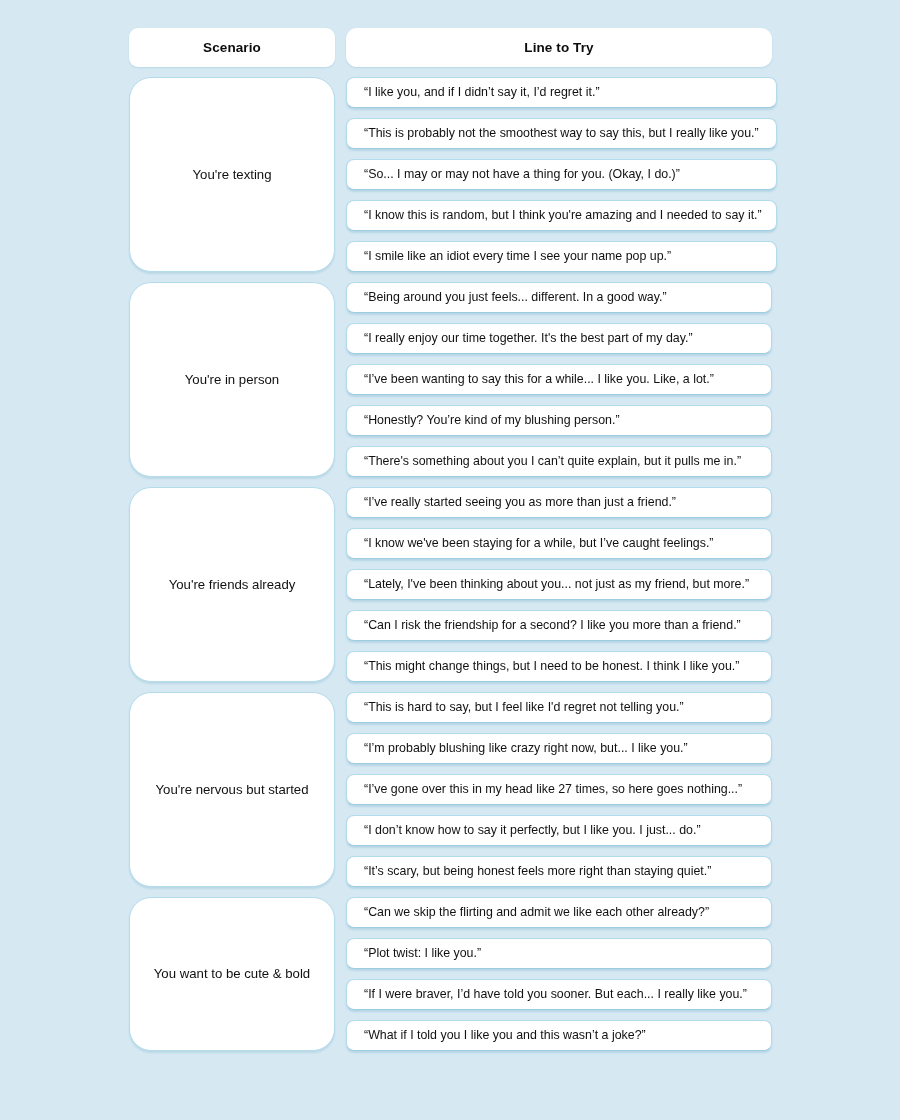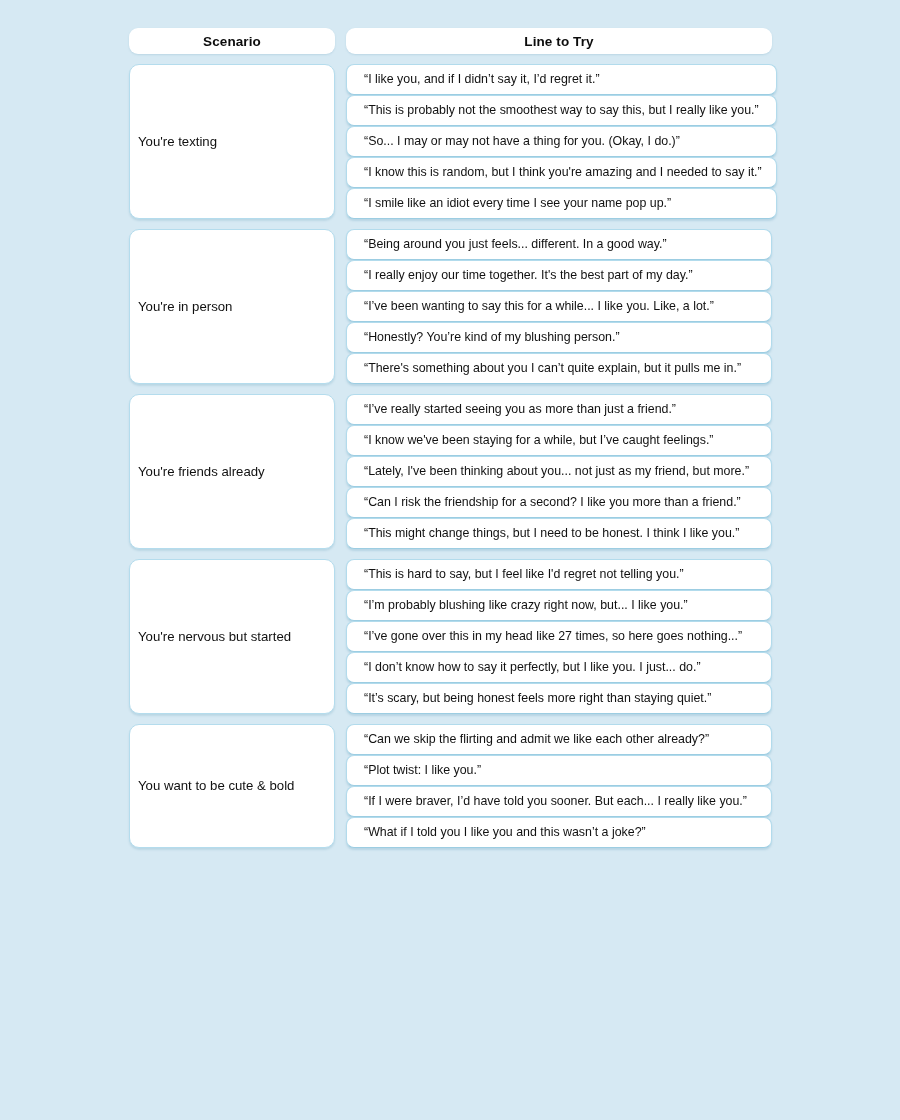--- a/index.html
+++ b/index.html
@@ -24,74 +24,76 @@
   .table {
     display: flex;
     flex-direction: column;
     gap: 10px;
   }
 
   
   .head-row {
     display: flex;
     gap: 11px;
-    height: 26px;
+    height: 39px;
   }
   .head-cell {
     background: #ffffff;
     border-radius: 9px;
     display: flex;
     align-items: center;
     justify-content: center;
     box-shadow: 0 1px 2px rgba(120,170,195,0.28);
   }
   .head-cell.scenario {
     width: 206px;
     flex: 0 0 206px;
   }
   .head-cell.line {
     flex: 1 1 auto;
+    border-radius: 11px;
   }
   .head-text {
     font-size: 13.5px;
     font-weight: bold;
     color: #0c0c0c;
     letter-spacing: 0.1px;
   }
 
   
   .row {
     display: flex;
     gap: 11px;
   }
 
   .scenario-cell {
     width: 206px;
     flex: 0 0 206px;
     background: #ffffff;
     border: 1px solid #b4dced;
-    border-radius: 10px;
+    border-radius: 22px;
     box-shadow: 0 2px 2px rgba(125,175,200,0.30);
     display: flex;
     align-items: center;
-    justify-content: flex-start;
+    justify-content: center;
     text-align: center;
     box-sizing: border-box;
     padding: 6px 8px;
   }
   .scenario-text {
     font-size: 13.2px;
     color: #101010;
     line-height: 1.3;
   }
 
   .lines-cell {
     flex: 1 1 auto;
     display: flex;
     flex-direction: column;
+    gap: 10px;
   }
 
   .line-card {
     height: 31px;
     background: #ffffff;
     border: 1px solid #b2dbec;
     border-bottom-color: #9ccde2;
     border-radius: 8px;
     box-shadow: 0 2px 2px rgba(125,175,200,0.34);
     display: flex;

